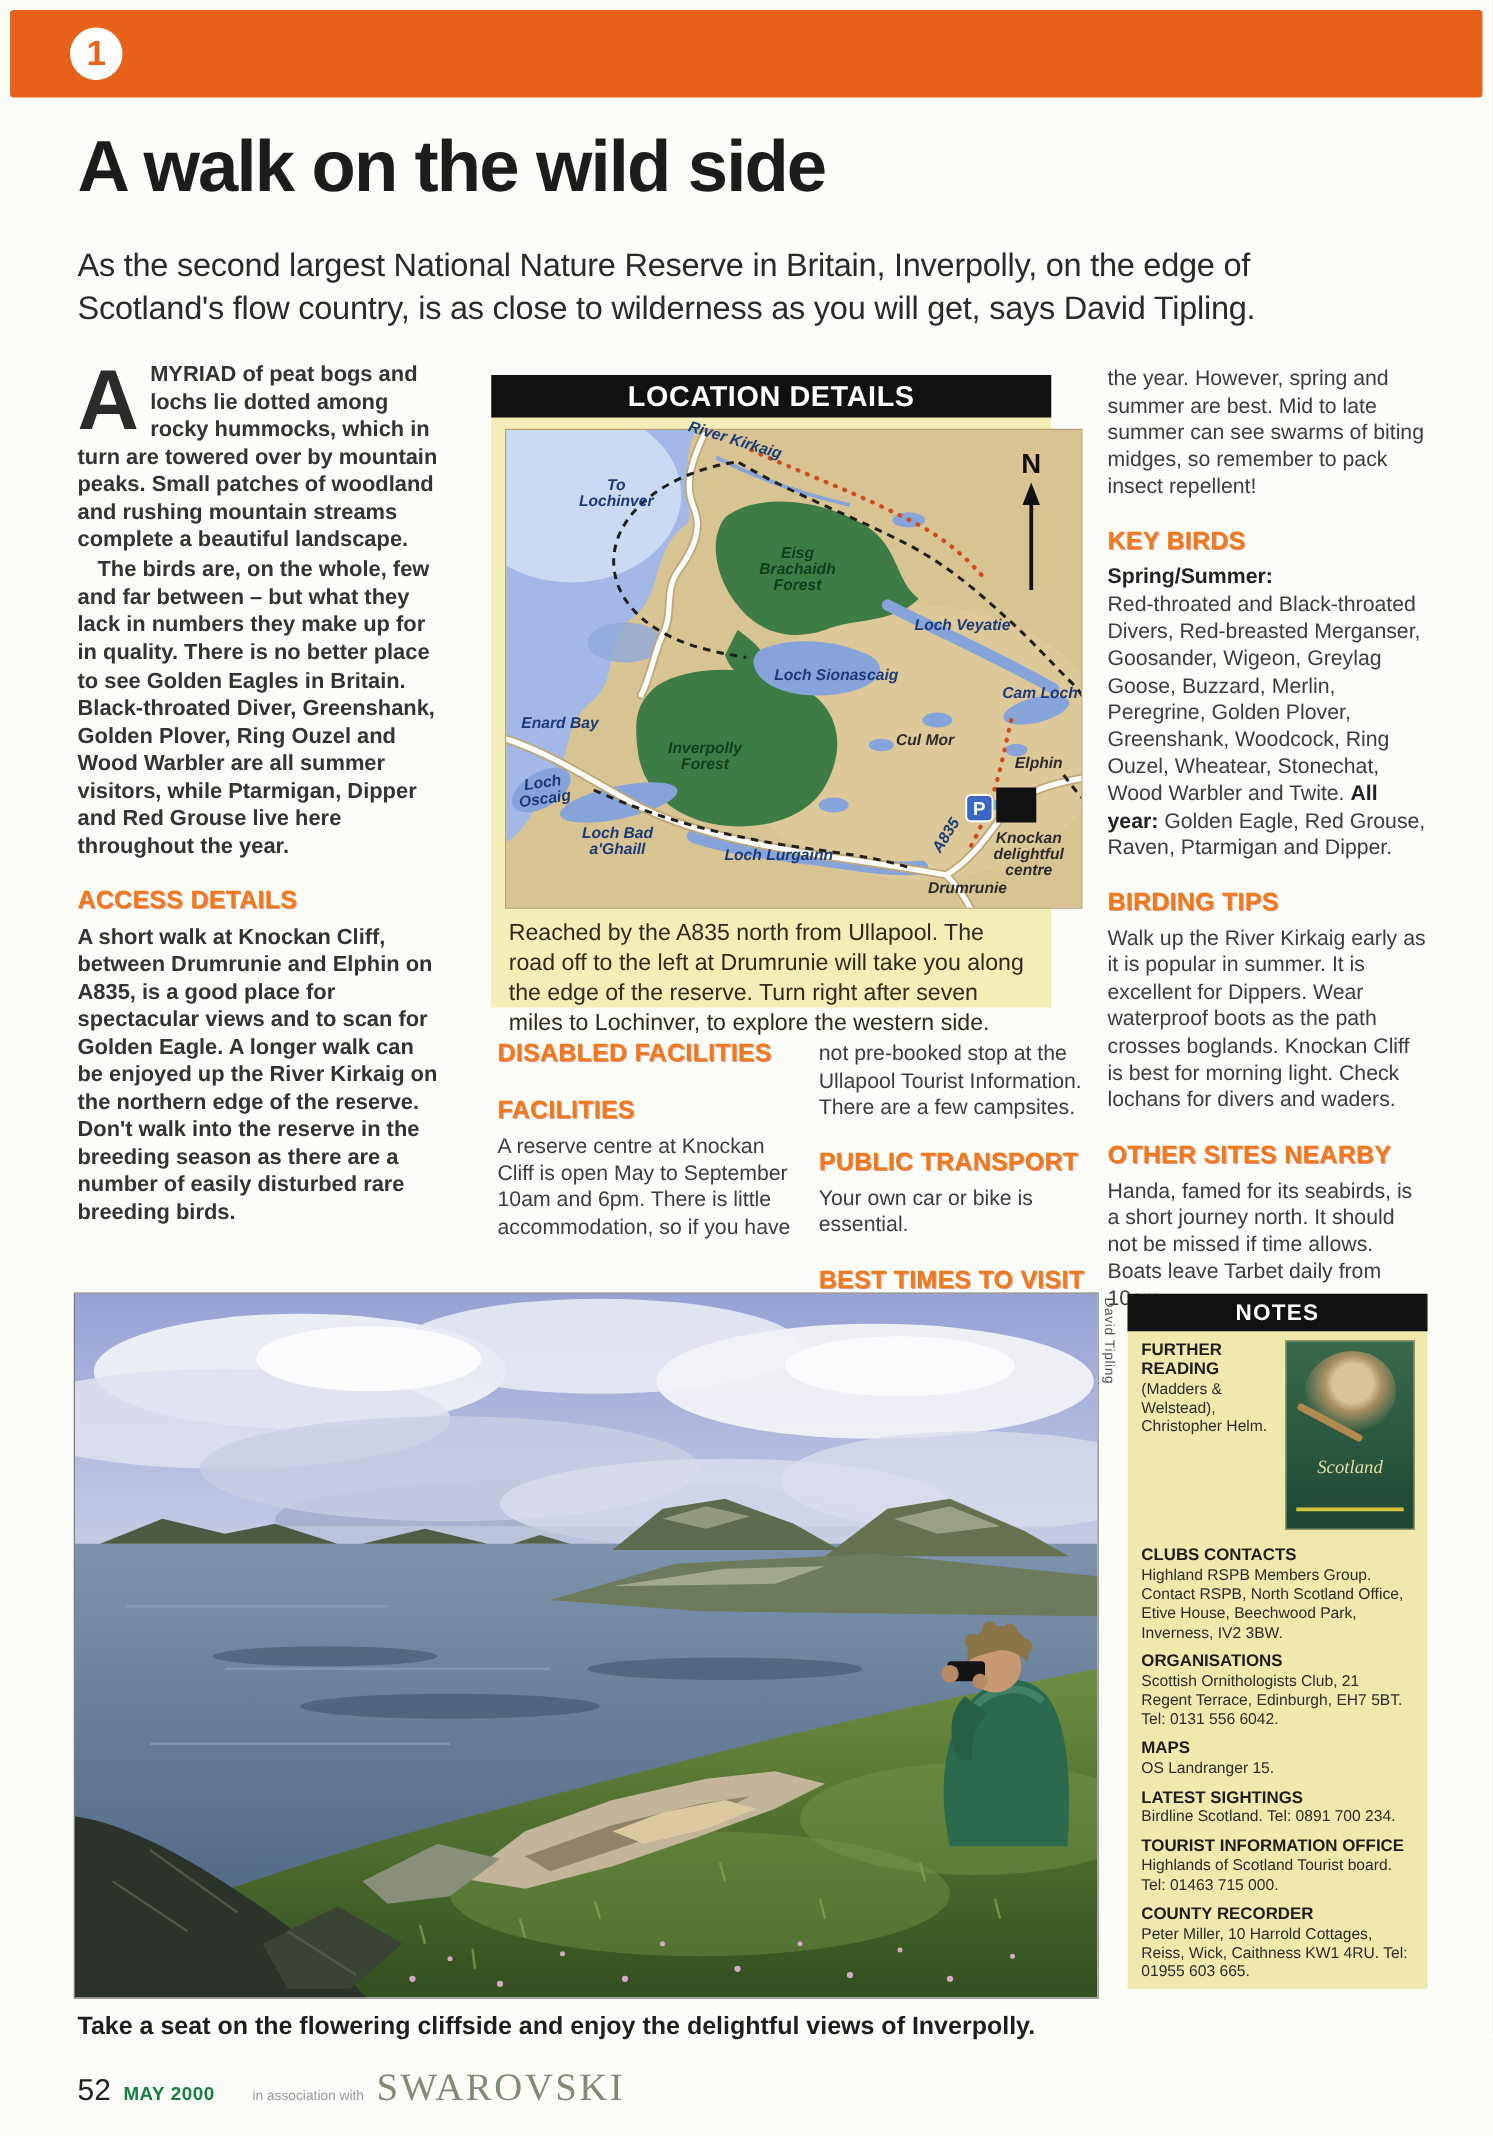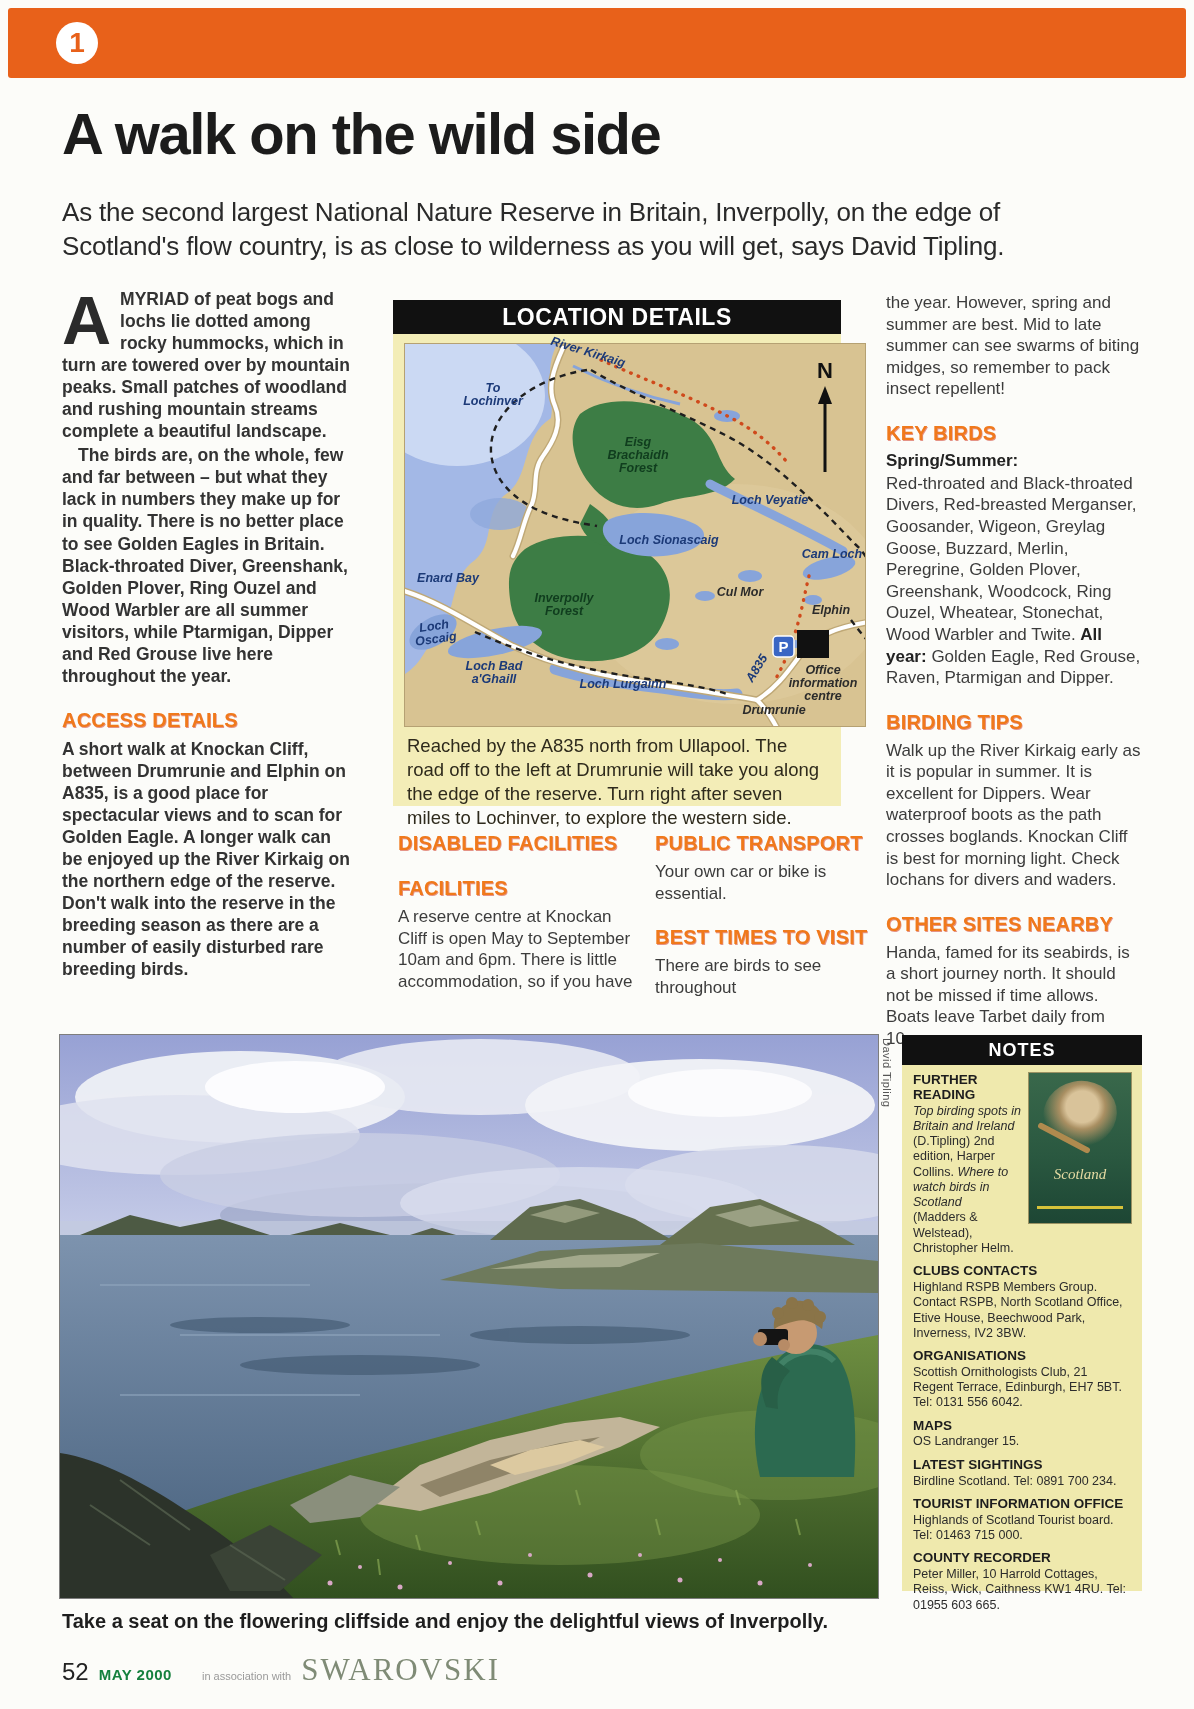--- a/index.html
+++ b/index.html
@@ -170,33 +170,34 @@
       <div class="map-label lbl-water" style="left:212px;top:190px;width:104px;">Loch Sionascaig</div>
       <div class="map-label lbl-water" style="left:310px;top:150px;width:110px;">Loch Veyatie</div>
       <div class="map-label lbl-water" style="left:392px;top:204px;width:70px;">Cam Loch</div>
       <div class="map-label lbl-place" style="left:300px;top:242px;width:70px;">Cul Mor</div>
       <div class="map-label lbl-water" style="left:2px;top:276px;width:56px;transform:rotate(-8deg);">Loch Oscaig</div>
       <div class="map-label lbl-forest" style="left:118px;top:248px;width:82px;">Inverpolly Forest</div>
       <div class="map-label lbl-water" style="left:46px;top:316px;width:86px;">Loch Bad a'Ghaill</div>
       <div class="map-label lbl-water" style="left:156px;top:334px;width:124px;">Loch Lurgainn</div>
       <div class="map-label lbl-place" style="left:398px;top:260px;width:56px;">Elphin</div>
       <div class="map-label lbl-water" style="left:330px;top:318px;width:44px;transform:rotate(-58deg);">A835</div>
-      <div class="map-label lbl-place" style="left:378px;top:320px;width:80px;">Office information centre</div>
+      <div class="map-label lbl-place" style="left:378px;top:320px;width:80px;">Knockan delightful centre</div>
       <div class="map-label lbl-place" style="left:324px;top:360px;width:90px;">Drumrunie</div>
     </div>
     <div class="map-caption">Reached by the A835 north from Ullapool. The road off to the left at Drumrunie will take you along the edge of the reserve. Turn right after seven miles to Lochinver, to explore the western side.</div>
   </div>
 
   <div class="subcol-left">
     <div class="sec-h">DISABLED FACILITIES</div>
     <div class="sec-h">FACILITIES</div>
     <p class="sec-b">A reserve centre at Knockan Cliff is open May to September 10am and 6pm. There is little accommodation, so if you have</p>
   </div>
 
   <div class="subcol-right">
+    <p class="sec-b">not pre-booked stop at the Ullapool Tourist Information. There are a few campsites.</p>
     <div class="sec-h">PUBLIC TRANSPORT</div>
     <p class="sec-b">Your own car or bike is essential.</p>
     <div class="sec-h">BEST TIMES TO VISIT</div>
     <p class="sec-b">There are birds to see throughout</p>
   </div>
 
   <div class="col3">
     <p class="cont">the year. However, spring and summer are best. Mid to late summer can see swarms of biting midges, so remember to pack insect repellent!</p>
     <div class="sec-h">KEY BIRDS</div>
     <div class="sub-b">Spring/Summer:</div>
@@ -332,21 +333,20 @@
         <span>NOTES</span>
       </div>
     <div class="notes-body">
       <div class="book-cover">
         <div class="book-bird"></div>
         <div class="book-branch"></div>
         <div class="book-title">Scotland</div>
         <div class="book-rule"></div>
       </div>
       <div class="notes-h first fr-text">FURTHER READING</div>
-      <p class="notes-p fr-text"><span class="it">Top birding spots in Britain and Ireland</span> <span>(D.Tipling) 2nd edition, Harper Collins.</span> <span class="it">Where to watch birds in Scotland</span></p>
       <p class="notes-p" style="clear:none;">(Madders &amp; Welstead), Christopher Helm.</p>
       <div style="clear:both;"></div>
       <div class="notes-h">CLUBS CONTACTS</div>
       <p class="notes-p">Highland RSPB Members Group. Contact RSPB, North Scotland Office, Etive House, Beechwood Park, Inverness, IV2 3BW.</p>
       <div class="notes-h">ORGANISATIONS</div>
       <p class="notes-p">Scottish Ornithologists Club, 21 Regent Terrace, Edinburgh, EH7 5BT. Tel: 0131 556 6042.</p>
       <div class="notes-h">MAPS</div>
       <p class="notes-p">OS Landranger 15.</p>
       <div class="notes-h">LATEST SIGHTINGS</div>
       <p class="notes-p">Birdline Scotland. Tel: 0891 700 234.</p>

